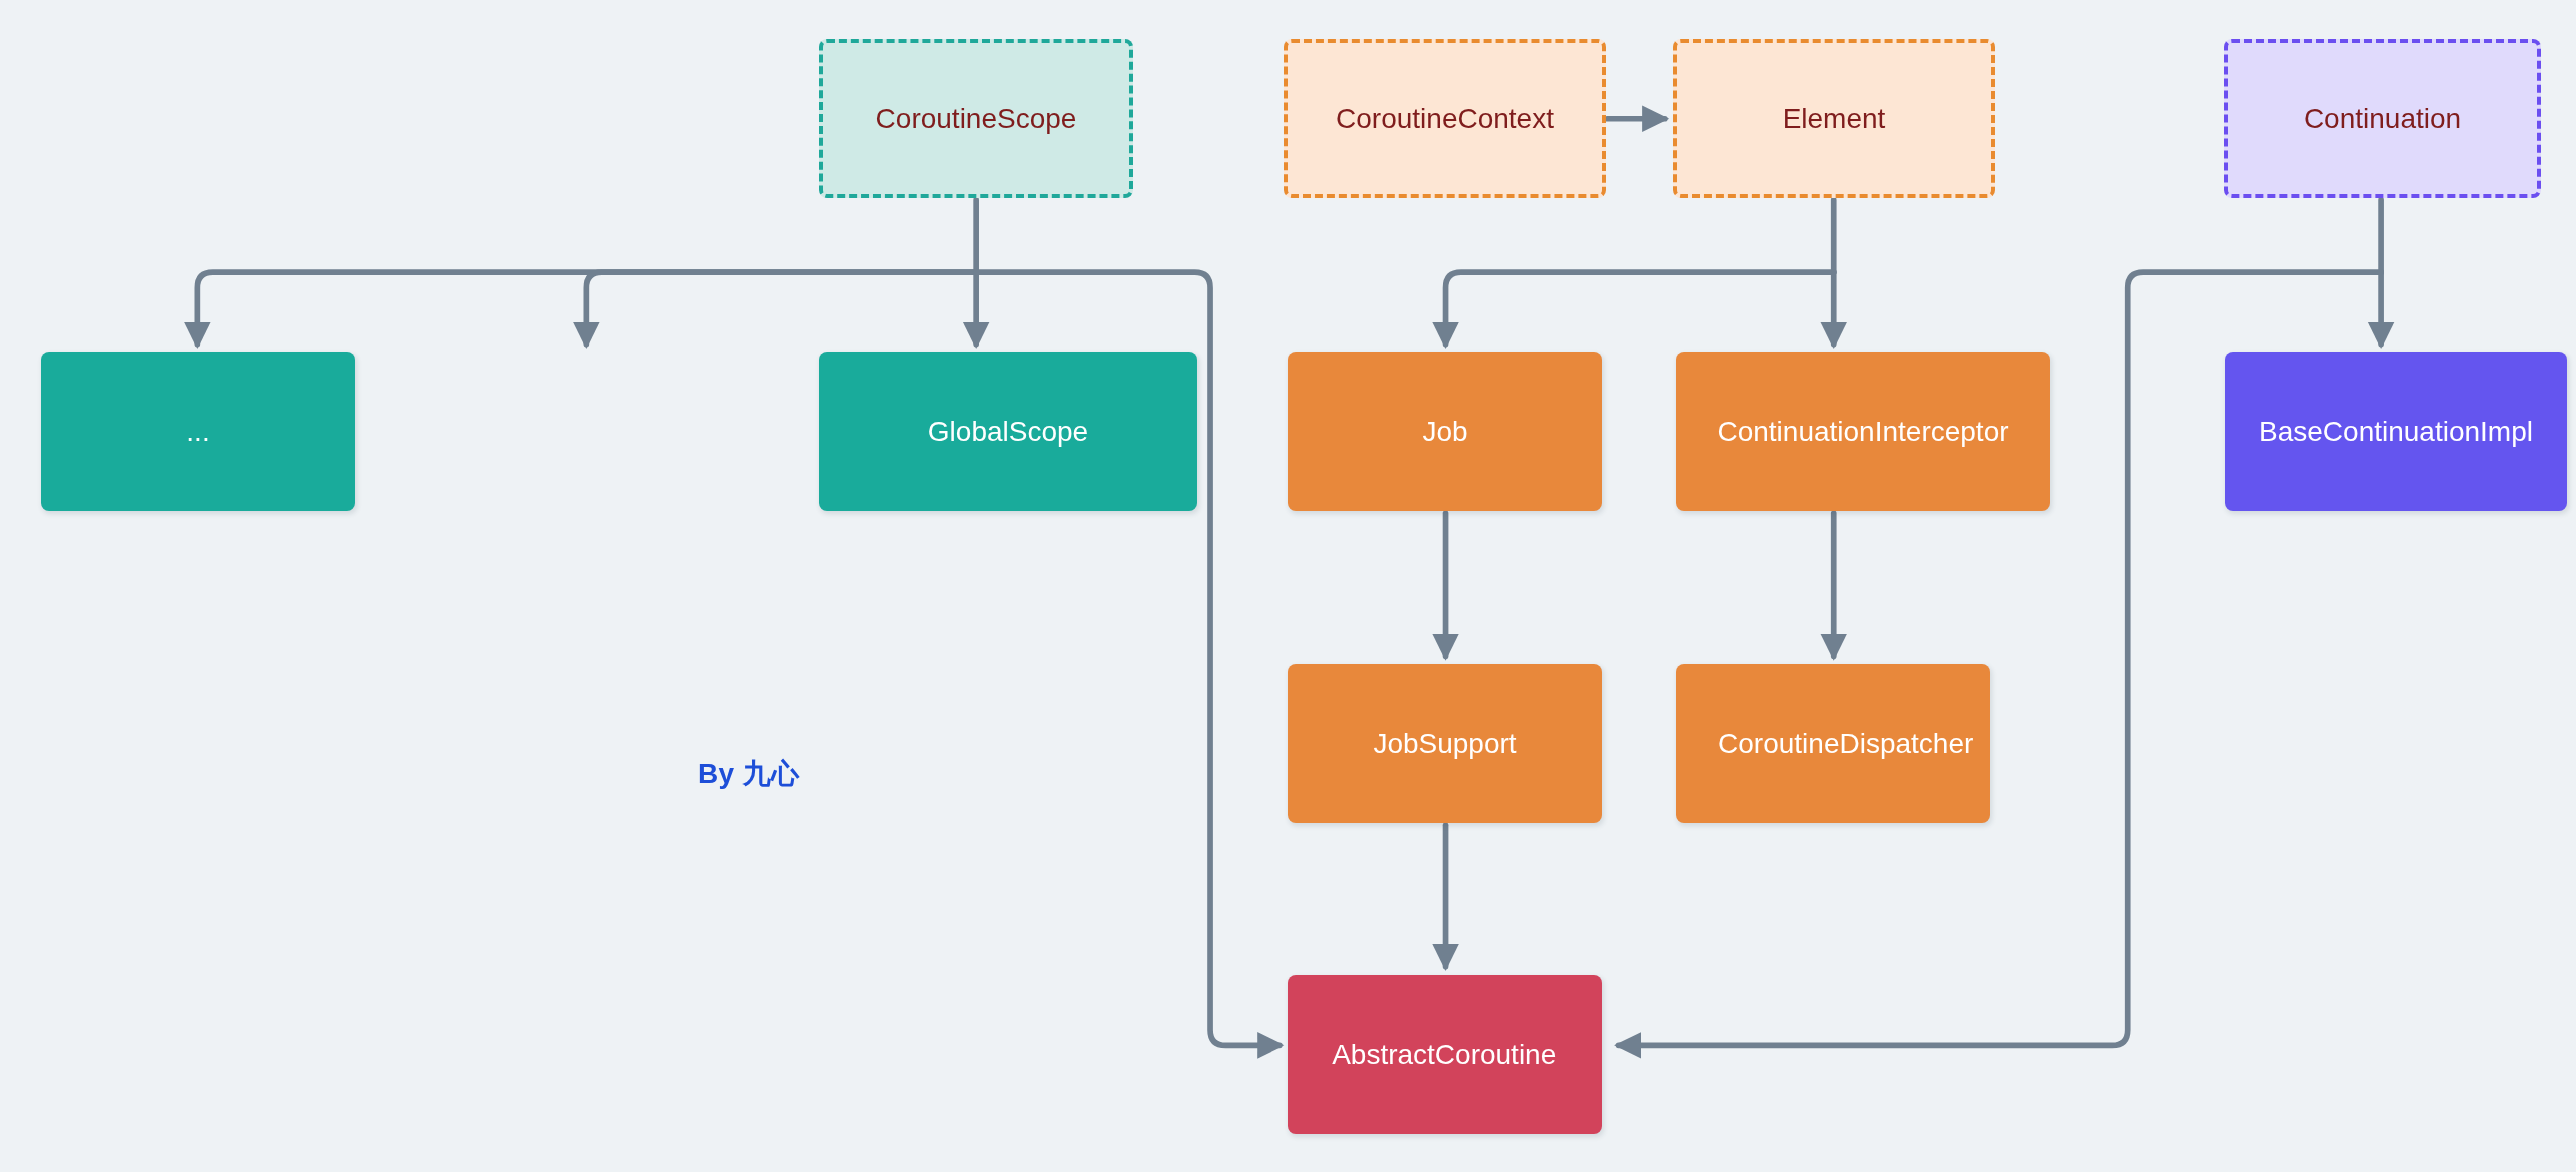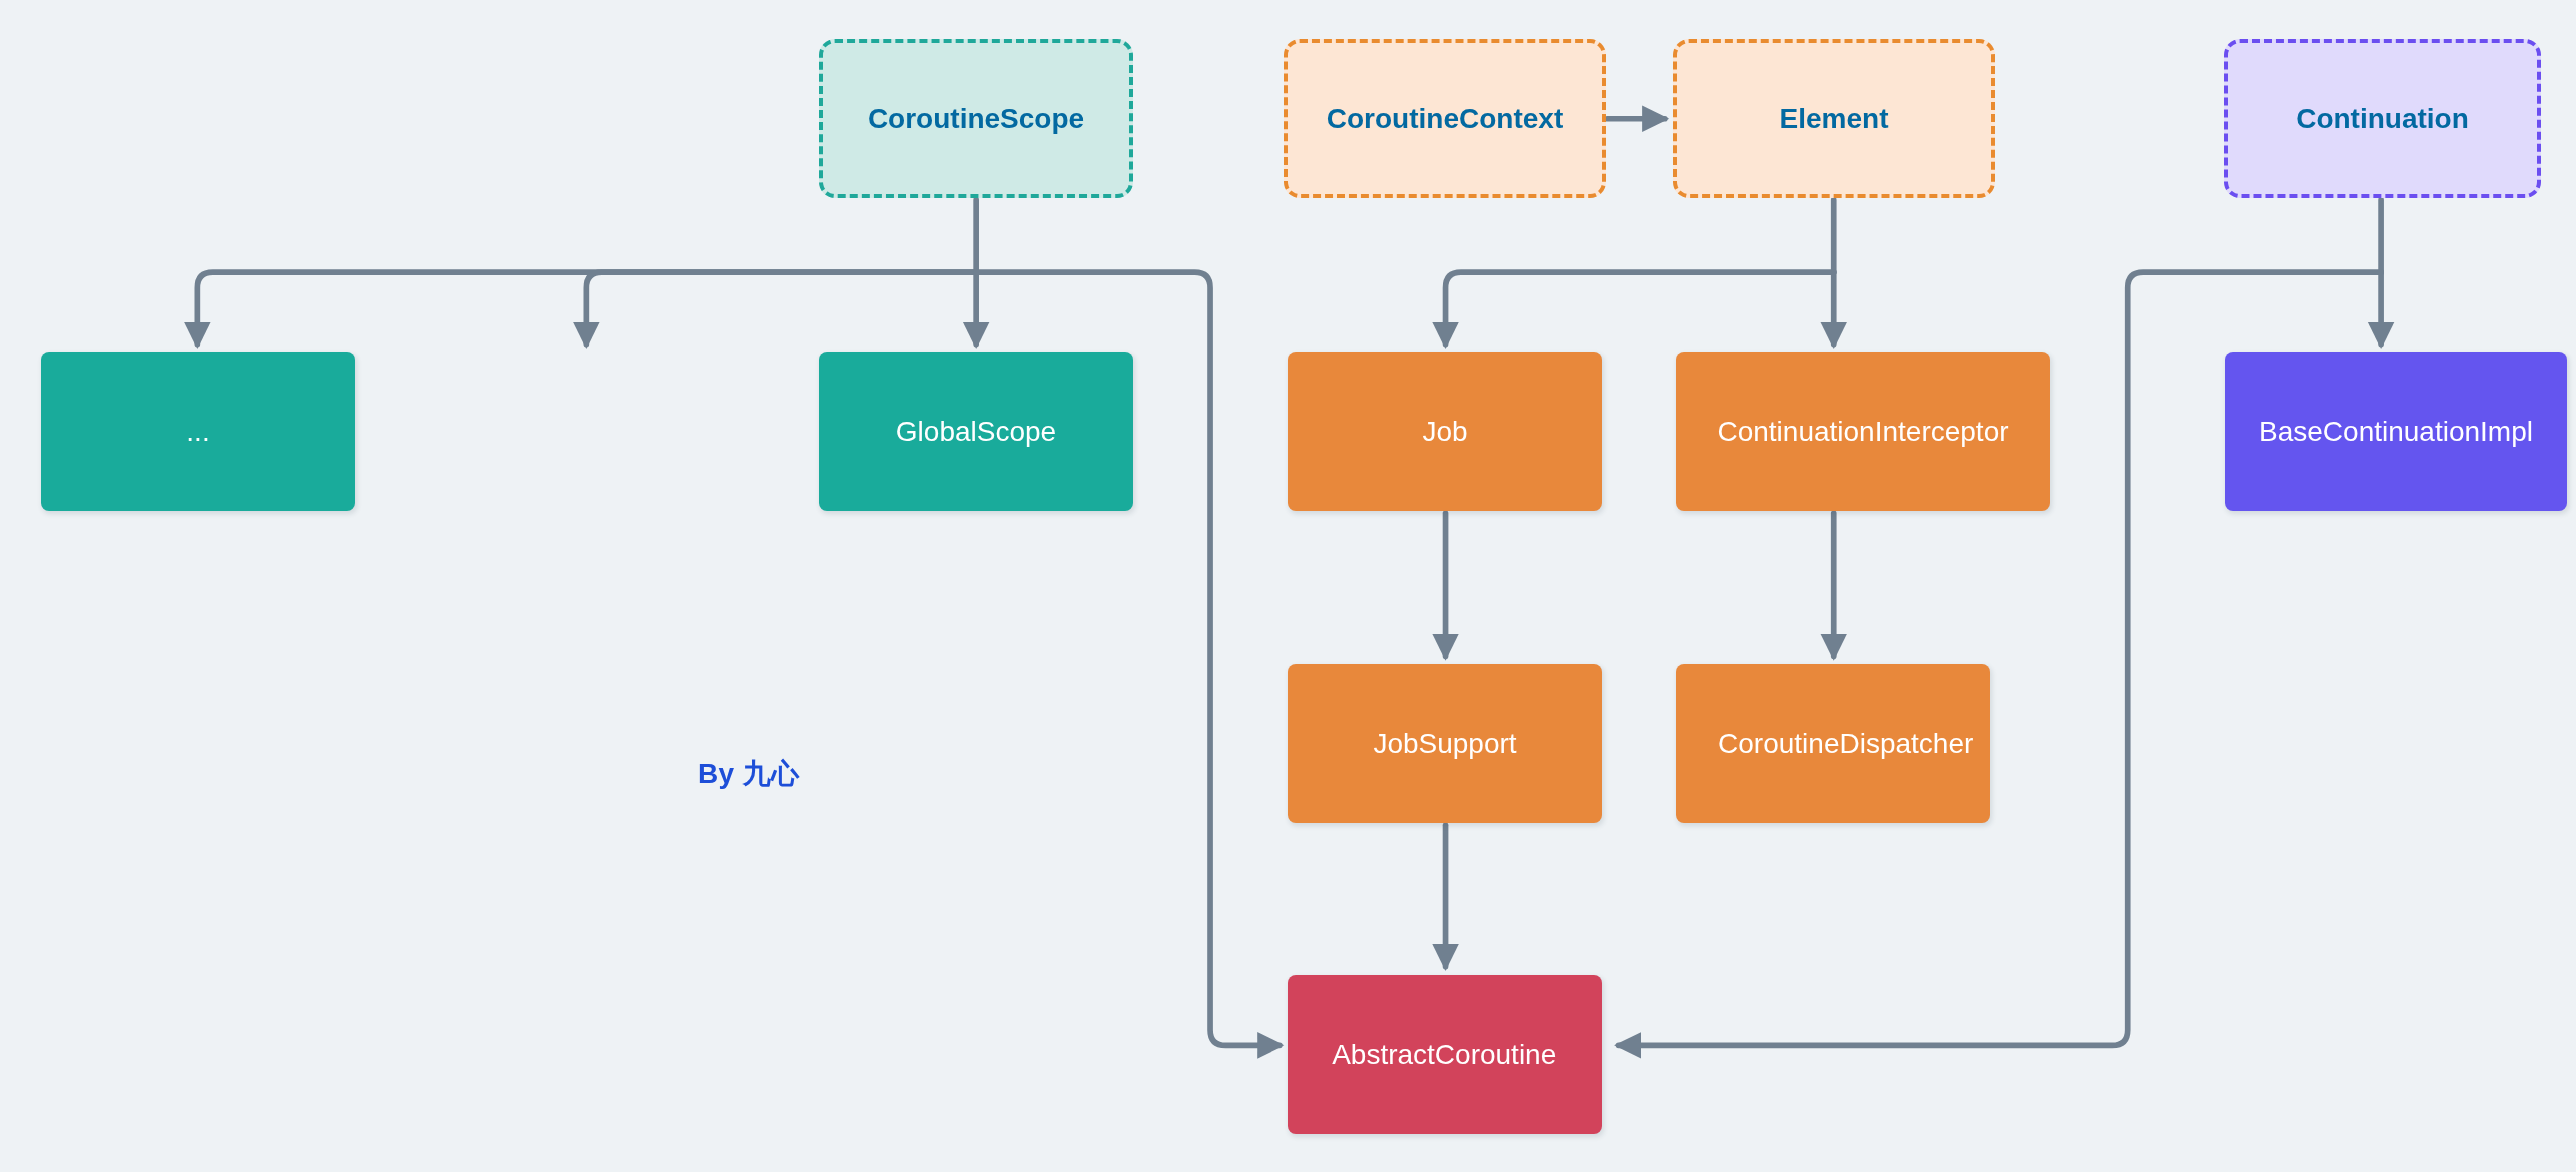--- a/index.html
+++ b/index.html
@@ -36,24 +36,24 @@
   .node .nlabel {
     display: block;
     width: 100%;
     word-break: break-word;
     overflow-wrap: break-word;
   }
   
   .node.iface {
     border-style: dashed;
     border-width: 4px;
-    border-radius: 16px;
-    color: #0369a1;
+    border-radius: 8px;
+    color: #7f1d1d;
     font-size: 28px;
-    font-weight: 700;
+    font-weight: 400;
   }
   .node.iface.teal   { background: #cfeae6; border-color: #1fa89a; }
   .node.iface.orange { background: #fde6d4; border-color: #e98b2f; }
   .node.iface.violet { background: #e0dafc; border-color: #6b4ef0; }
   
   .node.solid {
     color: #ffffff;
     font-size: 28px;
     font-weight: 400;
     border: none;
@@ -123,21 +123,21 @@
   <div class="node iface orange" style="left:1673px; top:39px; width:322px; height:159px;">
     <span class="nlabel">Element</span>
   </div>
   <div class="node iface violet" style="left:2224px; top:39px; width:317px; height:159px;">
     <span class="nlabel">Continuation</span>
   </div>
 
   <div class="node solid teal" style="left:41px; top:352px; width:314px; height:159px;">
     <span class="nlabel">...</span>
   </div>
-  <div class="node solid teal" style="left:819px; top:352px; width:314px; height:159px;text-align:center;">
+  <div class="node solid teal" style="left:819px; top:352px; width:378px; height:159px;text-align:center;">
     <span class="nlabel">GlobalScope</span>
   </div>
   <div class="node solid orange" style="left:1288px; top:352px; width:314px; height:159px;">
     <span class="nlabel">Job</span>
   </div>
   <div class="node solid orange" style="left:1676px; top:352px; width:374px; height:159px;">
     <span class="nlabel">ContinuationInterceptor</span>
   </div>
   <div class="node solid violet" style="left:2225px; top:352px; width:342px; height:159px;">
     <span class="nlabel">BaseContinuationImpl</span>

